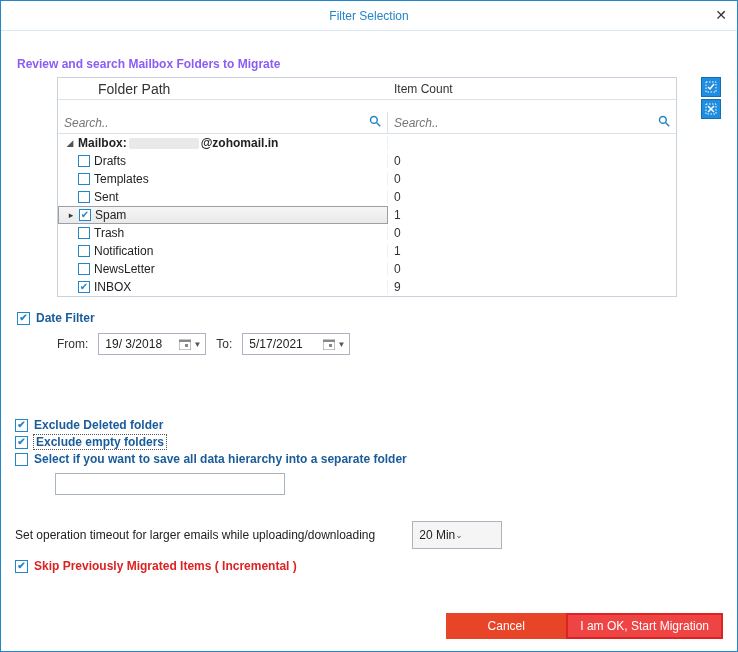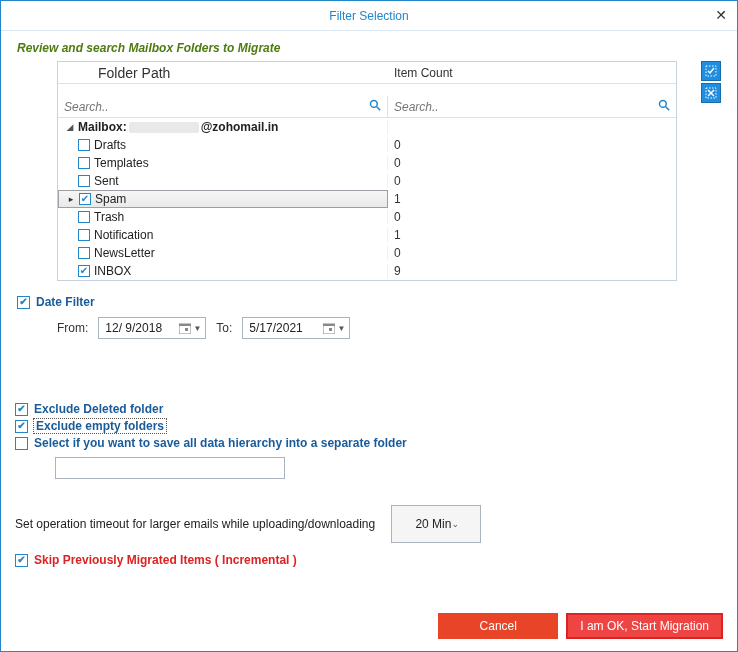--- a/index.html
+++ b/index.html
@@ -30,24 +30,23 @@
     width: 16px;
     text-align: center;
     font-size: 14px;
     color: #333;
     cursor: pointer;
   }
   .content {
     padding: 10px 14px 14px 14px;
   }
   .section-title {
-    color: #4d7c0f;
+    color: #8b5cf6;
     font-weight: 600;
-    margin: 0 0 6px 2px;
-    font-style: italic;
+    margin: 16px 0 6px 2px;
   }
   .table-wrap {
     position: relative;
     margin-left: 42px;
     margin-right: 24px;
   }
   .grid {
     border: 1px solid #c8d2dc;
     background: #fff;
     width: 620px;
@@ -236,36 +235,36 @@
   .timeout-row {
     margin-top: 26px;
     display: flex;
     align-items: center;
     gap: 16px;
   }
   .timeout-row .label { color: #222; }
   .dropdown {
     display: inline-flex;
     align-items: center;
-    justify-content: center;
+    justify-content: flex-start;
     width: 90px;
-    height: 38px;
+    height: 28px;
     border: 1px solid #a9b4bf;
     padding: 0 4px 0 6px;
     background: #f5f5f5;
     cursor: pointer;
+    margin-left: 21px;
   }
   .dropdown .dd { font-size: 9px; color: #555; }
   .skip-line { margin-top: 10px; }
   .footer {
     position: absolute;
     bottom: 12px;
     right: 14px;
     display: flex;
-    gap: 8px;
   }
   .btn {
     height: 26px;
     display: inline-flex;
     align-items: center;
     justify-content: center;
     color: #fff;
     font-size: 12px;
     padding: 0 18px;
     cursor: pointer;
@@ -413,21 +412,21 @@
   </div>
 
   <div class="filter-block">
     <div class="check-line">
       <span class="check-box">✔</span>
       <span>Date Filter</span>
     </div>
     <div class="date-row">
       <label>From:</label>
       <span class="date-input">
-        <span>12/  9/2018</span>
+        <span>19/  3/2018</span>
         <span class="date-cal">
           <svg width="12" height="11" viewBox="0 0 12 11">
                 <rect x="0" y="1" width="12" height="10" fill="#fff" stroke="#888"></rect>
                 <rect x="0" y="1" width="12" height="2" fill="#888"></rect>
                 <rect x="6" y="5" width="3" height="3" fill="#888"></rect>
               </svg>
           <span class="dd">▼</span>
         </span>
       </span>
       <label>To:</label>

